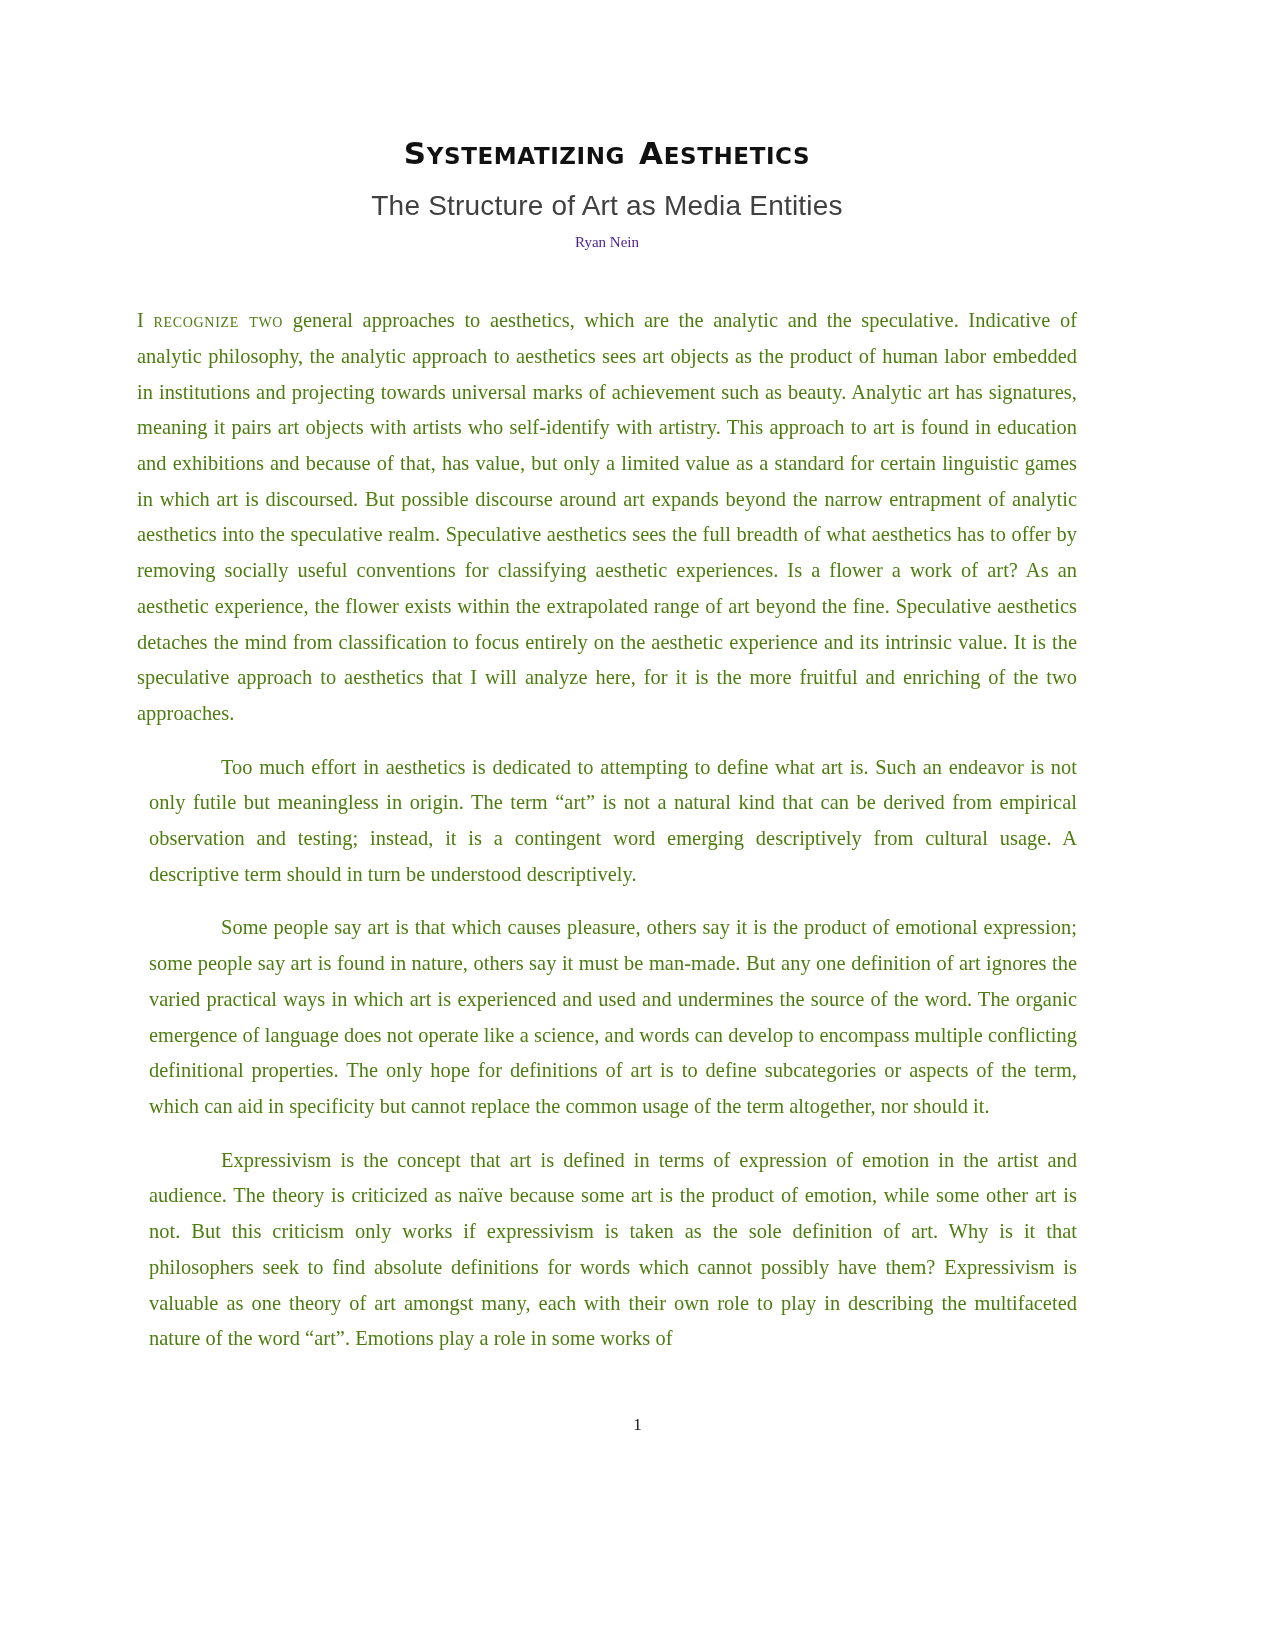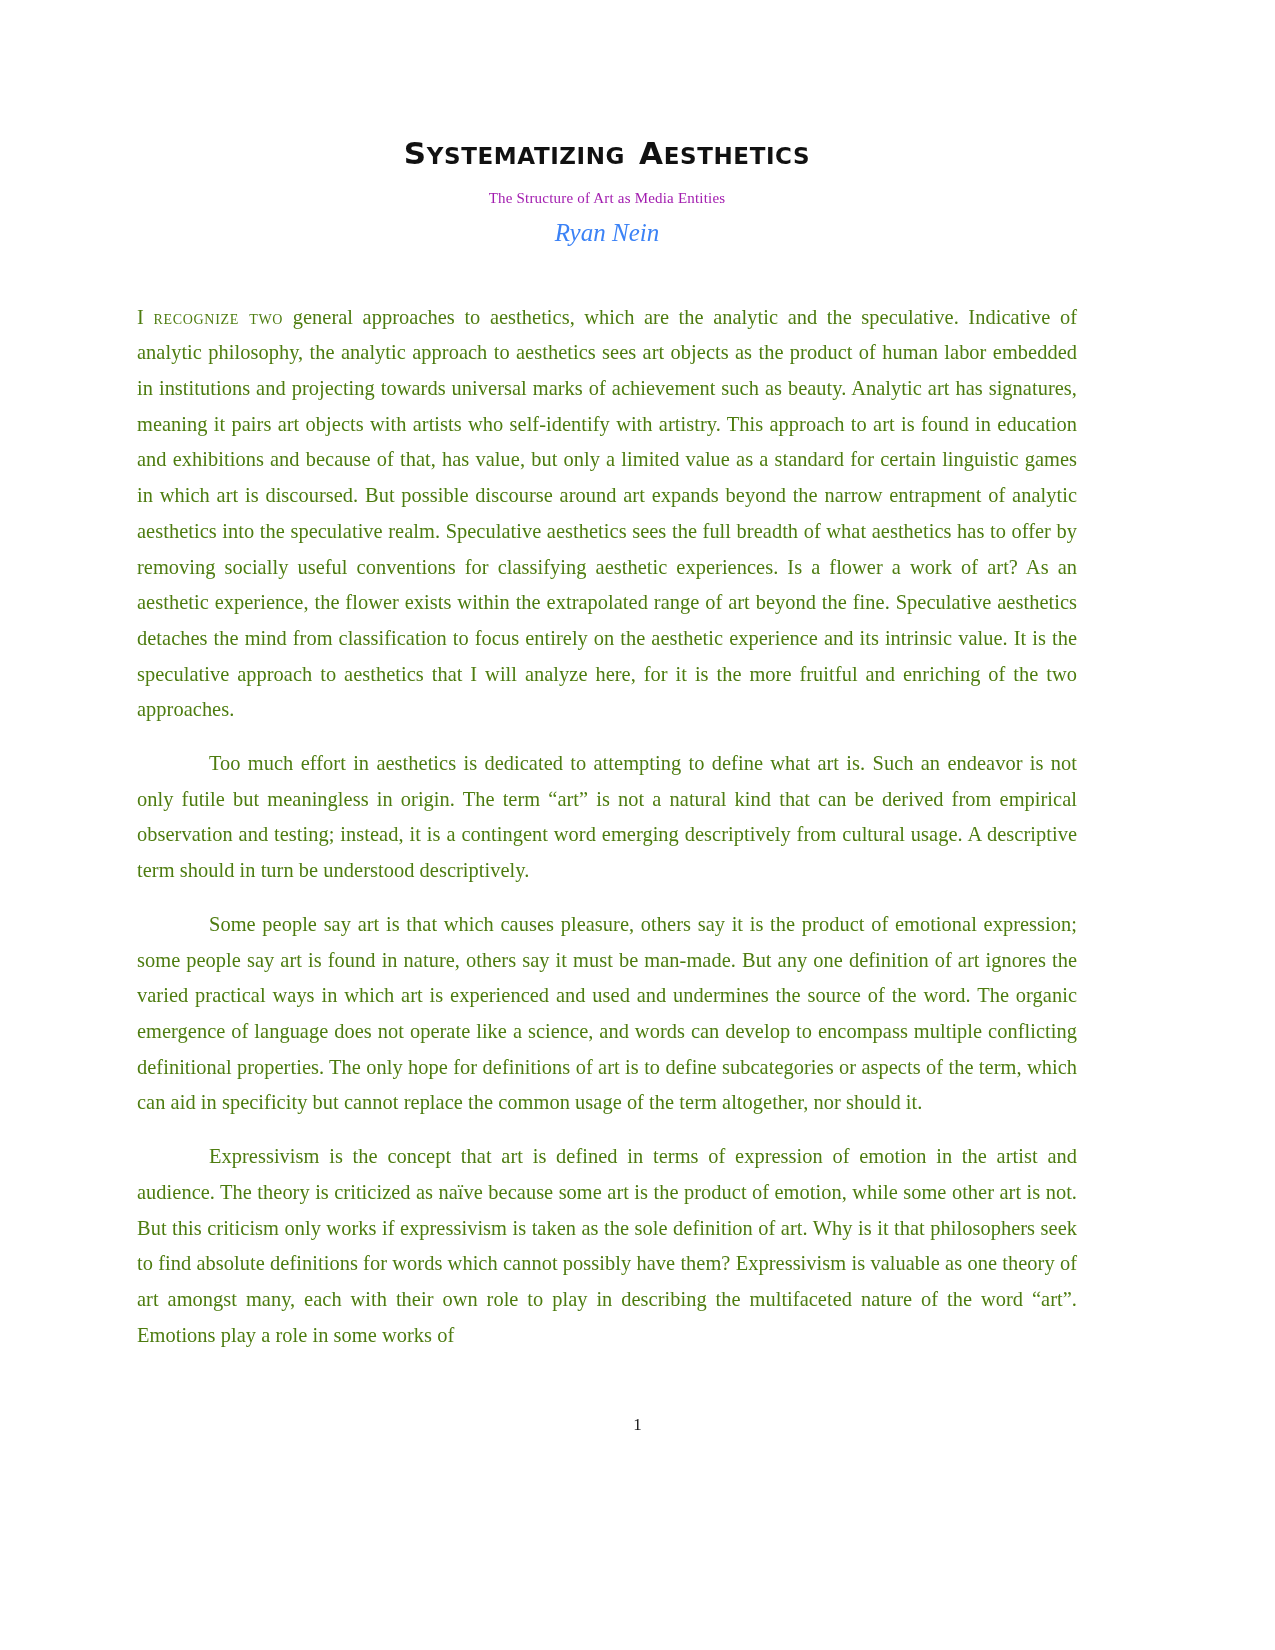--- a/index.html
+++ b/index.html
@@ -57,34 +57,33 @@
   .doc-title .sc {
     font-size: 23px;
     text-transform: uppercase;
   }
   .doc-title .gap {
     display: inline-block;
     width: 14px;
   }
 
   .doc-subtitle {
-    font-family: Liberation Serif, serif;
+    font-family: Liberation Sans, sans-serif;
     font-weight: 400;
-    font-size: 15px;
-    color: #a21caf;
+    font-size: 28px;
+    color: #404040;
     margin: 17px 0 0 0;
     letter-spacing: 0.2px;
     line-height: 1.2;
   }
 
   .doc-author {
     font-family: "Liberation Serif", "DejaVu Serif", serif;
-    font-style: italic;
-    font-size: 25px;
-    color: #3b82f6;
+    font-size: 15px;
+    color: #4c1d95;
     margin: 11px 0 0 0;
     line-height: 1.2;
   }
 
   
   .body-copy {
     margin-top: 52px;
   }
 
   p.para {
@@ -93,20 +92,21 @@
     line-height: 35.7px;
     text-align: justify;
     text-justify: inter-word;
     hyphens: manual;
     color: #4d7c0f;
     letter-spacing: 0.05px;
   }
 
   p.para + p.para {
     margin-top: 18px;
+    margin-left: 12px;
   }
 
   p.indent {
     text-indent: 72px;
   }
 
   .smallcaps {
     font-variant: small-caps;
     font-size: 20.4px;
     letter-spacing: 0.7px;

